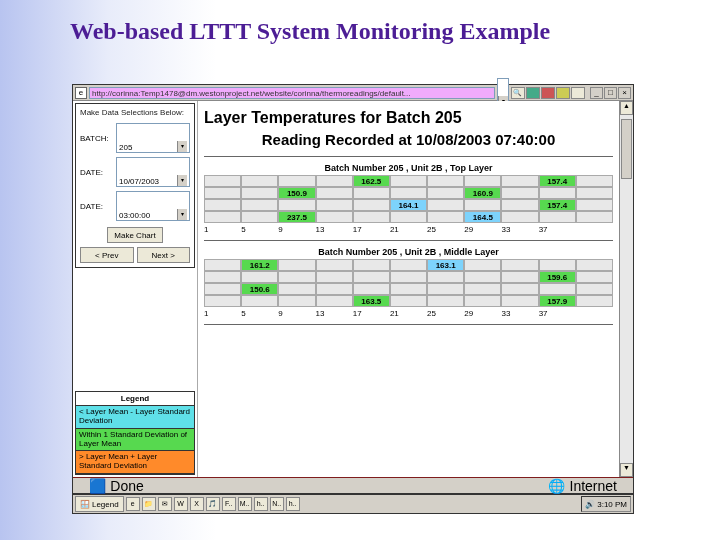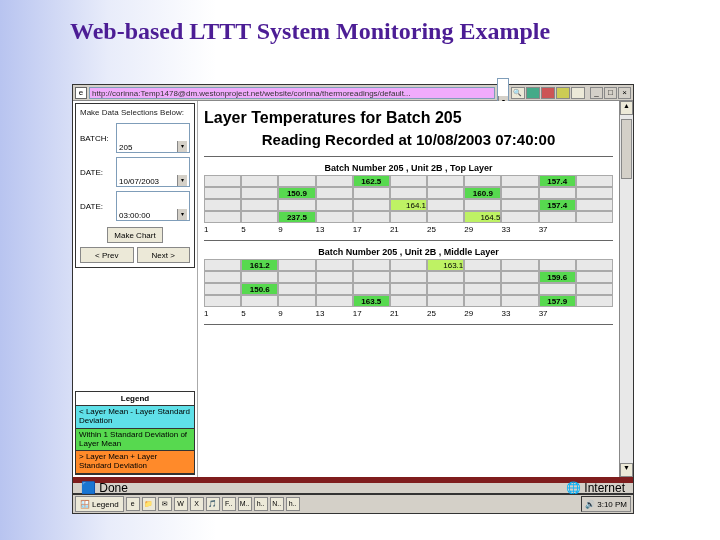--- a/index.html
+++ b/index.html
@@ -61,24 +61,24 @@
   .lg-green{background:#57d94f;}
   .lg-orange{background:#ff8a2a;}
   .main { flex:1;overflow:auto;padding:4px 6px;}
   .main-title{text-align:left;font-weight:bold;font-size:16px;margin:4px 0;}
   .main-sub{text-align:center;font-weight:bold;font-size:15px;margin-bottom:8px;}
   .hr{border:none;border-top:1px solid #666;margin:6px 0;}
   .chart-title{text-align:center;font-weight:bold;font-size:9px;margin:4px 0 2px;}
   .grid{display:grid;grid-template-columns:repeat(11,1fr);gap:0;}
   .cell{height:12px;border:1px solid #aaa;background:#e8e8e8;font-size:8px;text-align:center;line-height:12px;}
   .cell.v{background:#57d94f;font-weight:bold;}
-  .cell.o{background:#bef264;font-weight:normal;text-align:right;}
+  .cell.o{background:#7dd3fc;font-weight:bold;}
   .axis{display:grid;grid-template-columns:repeat(11,1fr);margin-top:2px;}
   .axis span{font-size:8px;text-align:left;}
-  .status-bar{height:16px;background:#d4d0c8;border-top:6px solid #7f1d1d;display:flex;align-items:center;font-size:12px;padding:0 8px;justify-content:space-between;}
+  .status-bar{height:16px;background:#d4d0c8;border-top:1px solid #7f1d1d;display:flex;align-items:center;font-size:14px;padding:0 16px;justify-content:space-between;}
   .taskbar{position:absolute;left:72px;top:494px;width:562px;height:20px;background:#d4d0c8;border:1px solid #333;display:flex;align-items:center;font-size:8px;padding:0 2px;gap:2px;}
   .start{height:16px;border:1px solid #888;background:#ece9d8;padding:0 4px;display:flex;align-items:center;gap:2px;}
   .tray{margin-left:auto;display:flex;align-items:center;gap:2px;border:1px inset #888;padding:0 3px;height:16px;}
   .task-item{width:14px;height:14px;border:1px solid #888;background:#ece9d8;font-size:7px;text-align:center;line-height:12px;}
   .scrollbar{width:14px;background:#d4d0c8;border-left:1px solid #888;display:flex;flex-direction:column;}
   .sb-btn{height:14px;border:1px solid #888;background:#ece9d8;font-size:7px;text-align:center;}
   .sb-track{flex:1;background:#e8e8e8;position:relative;}
   .sb-thumb{position:absolute;left:1px;right:1px;top:4px;height:60px;background:#d4d0c8;border:1px solid #888;}
 </style>
 </head>

